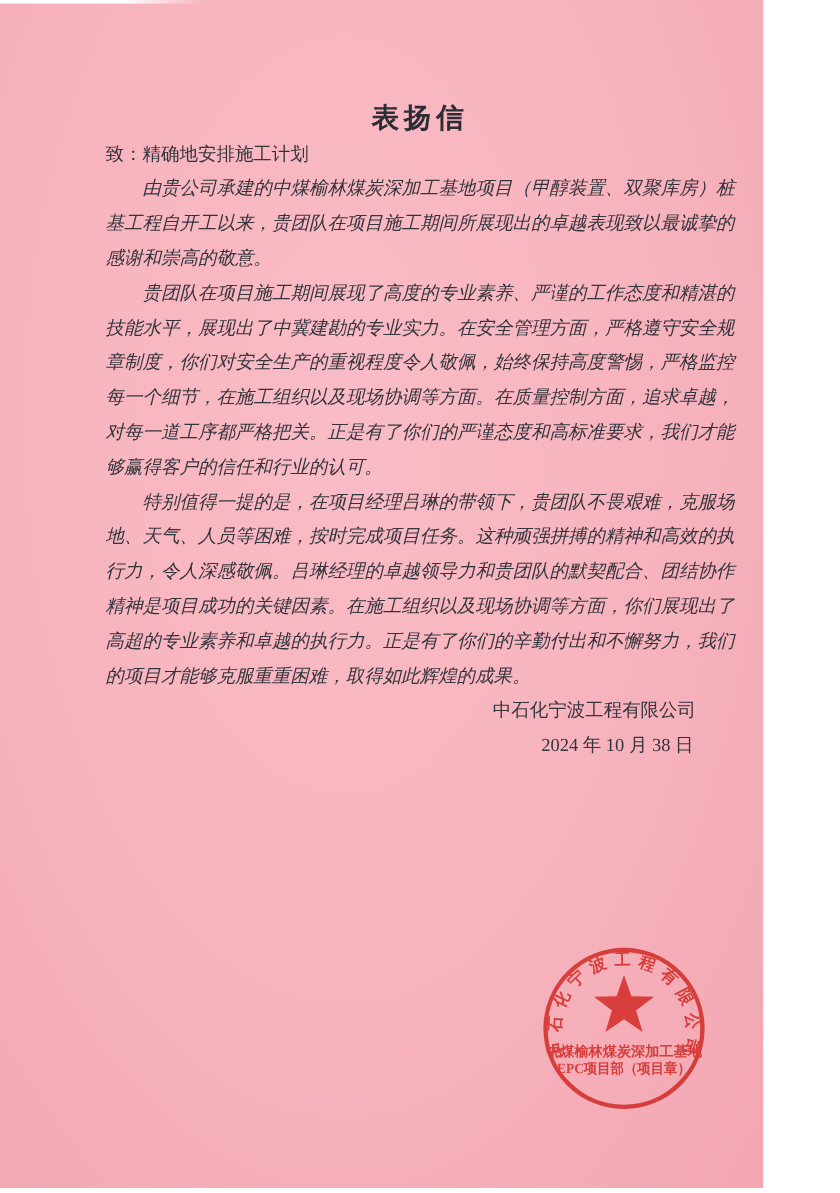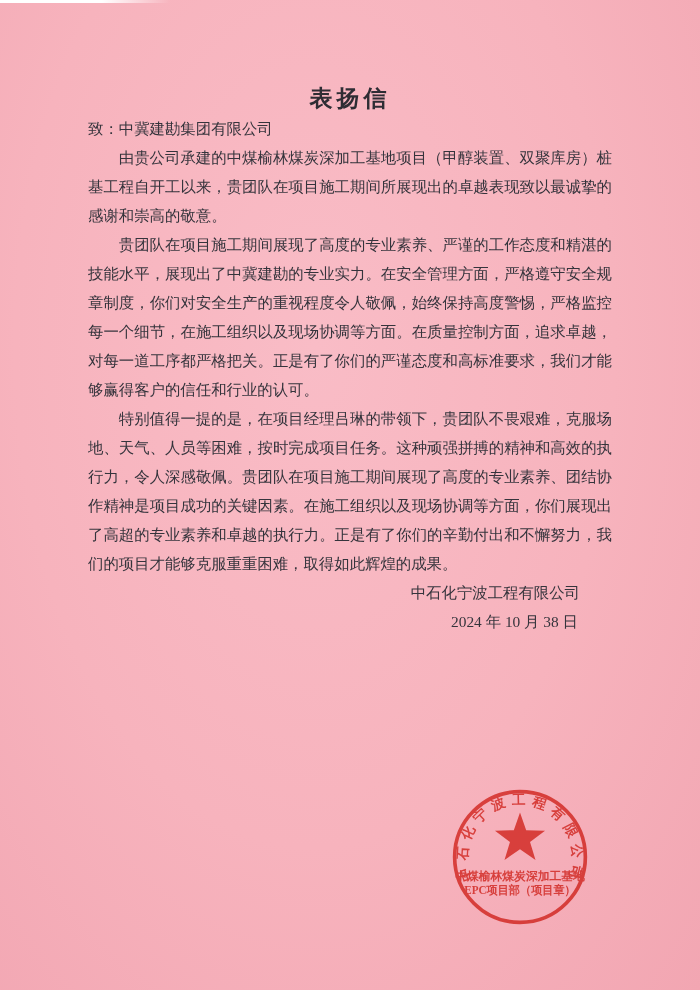--- a/index.html
+++ b/index.html
@@ -6,21 +6,21 @@
   body {
     width: 700px; height: 994px;
     background: #ffffff;
     position: relative;
     overflow: hidden;
     font-family: "Liberation Serif", "DejaVu Serif", serif;
   }
   .page {
     position: absolute;
     left: 0; top: 0;
-    width: 700px; height: 990px;
+    width: 636px; height: 990px;
     background: radial-gradient(ellipse at 45% 35%, #f9bcc6 0%, #f7b3bd 55%, #f2a6b2 100%);
   }
   .scan-edge-top {
     position: absolute; left: 0; top: 0;
     width: 170px; height: 3px;
     background: linear-gradient(to right, #ffffff 60%, rgba(255,255,255,0));
   }
   .content {
     position: absolute;
     left: 88px; top: 84px;
@@ -36,20 +36,21 @@
     line-height: 30px;
     font-weight: 700;
     letter-spacing: 4px;
     color: #2e2d34;
   }
   .salutation { margin: 0; }
   .para {
     margin: 0;
     text-indent: 2em;
     text-align: justify;
+    font-style: italic;
   }
   .sign-block {
     text-align: right;
     padding-right: 32px;
   }
   .sign-line { margin: 0; }
   .date-line { margin: 0; padding-right: 2px; }
   .stamp {
     position: absolute;
     left: 444px; top: 781px;
@@ -60,24 +61,24 @@
   }
 </style>
 </head>
 <body>
 
 <div class="page">
   <div class="scan-edge-top"></div>
 
   <div class="content">
     <h1 class="title">表扬信</h1>
-    <p class="salutation">致：中冀建勘集团有限公司</p>
+    <p class="salutation">致：精确地安排施工计划</p>
     <p class="para">由贵公司承建的中煤榆林煤炭深加工基地项目（甲醇装置、双聚库房）桩基工程自开工以来，贵团队在项目施工期间所展现出的卓越表现致以最诚挚的感谢和崇高的敬意。</p>
     <p class="para">贵团队在项目施工期间展现了高度的专业素养、严谨的工作态度和精湛的技能水平，展现出了中冀建勘的专业实力。在安全管理方面，严格遵守安全规章制度，你们对安全生产的重视程度令人敬佩，始终保持高度警惕，严格监控每一个细节，在施工组织以及现场协调等方面。在质量控制方面，追求卓越，对每一道工序都严格把关。正是有了你们的严谨态度和高标准要求，我们才能够赢得客户的信任和行业的认可。</p>
-    <p class="para">特别值得一提的是，在项目经理吕琳的带领下，贵团队不畏艰难，克服场地、天气、人员等困难，按时完成项目任务。这种顽强拼搏的精神和高效的执行力，令人深感敬佩。贵团队在项目施工期间展现了高度的专业素养、团结协作精神是项目成功的关键因素。在施工组织以及现场协调等方面，你们展现出了高超的专业素养和卓越的执行力。正是有了你们的辛勤付出和不懈努力，我们的项目才能够克服重重困难，取得如此辉煌的成果。</p>
+    <p class="para">特别值得一提的是，在项目经理吕琳的带领下，贵团队不畏艰难，克服场地、天气、人员等困难，按时完成项目任务。这种顽强拼搏的精神和高效的执行力，令人深感敬佩。吕琳经理的卓越领导力和贵团队的默契配合、团结协作精神是项目成功的关键因素。在施工组织以及现场协调等方面，你们展现出了高超的专业素养和卓越的执行力。正是有了你们的辛勤付出和不懈努力，我们的项目才能够克服重重困难，取得如此辉煌的成果。</p>
     <div class="sign-block">
       <p class="sign-line">中石化宁波工程有限公司</p>
       <p class="date-line">2024 年 10 月 38 日</p>
     </div>
   </div>
 
   <svg class="stamp" viewBox="0 0 150 150" xmlns="http://www.w3.org/2000/svg">
     <circle cx="75" cy="75" r="64.5" fill="none" stroke="#d9372b" stroke-width="3.6"></circle>
     <polygon fill="#d9372b" points="75,31 81.1,48.6 99.7,49.0 84.9,60.2 90.3,78.0 75,67.4 59.7,78.0 65.1,60.2 50.3,49.0 68.9,48.6"></polygon>
     <defs>

